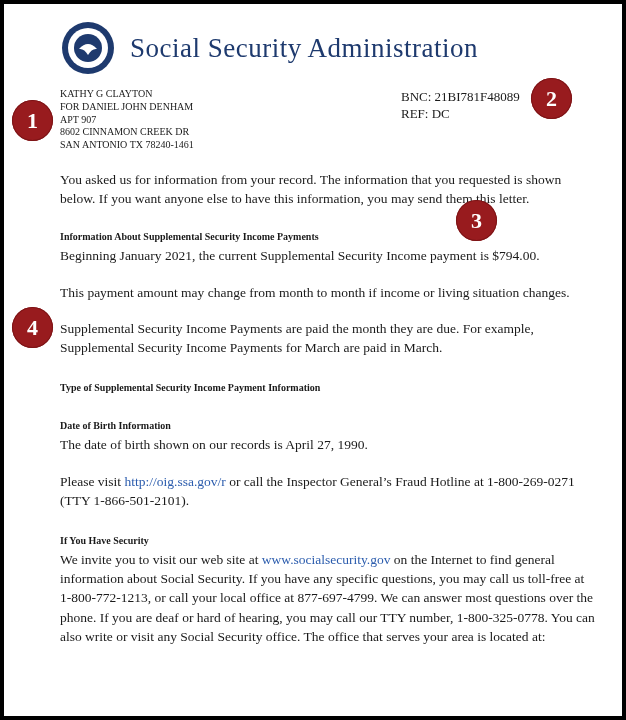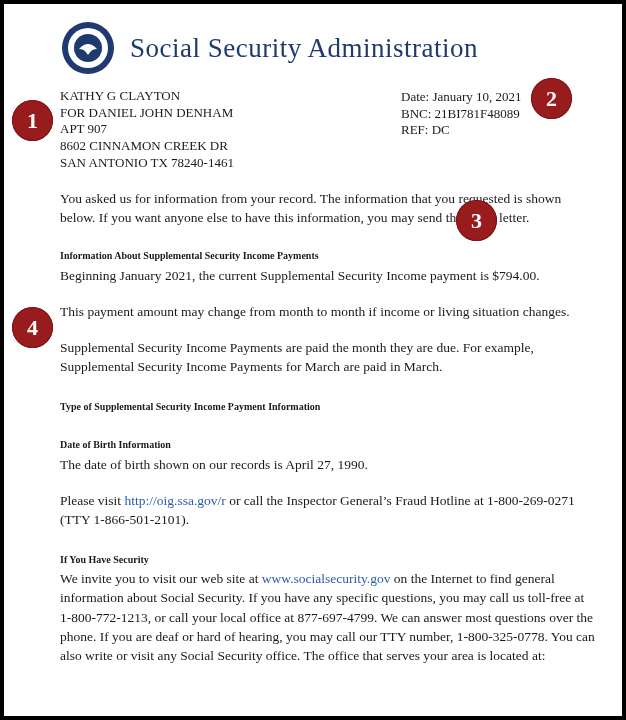--- a/index.html
+++ b/index.html
@@ -20,21 +20,21 @@
   .seal { width:52px; height:52px; flex:0 0 auto; }
   .agency-title {
     font-size:27px;
     color:#1e3a6e;
     letter-spacing:0.5px;
     font-weight:normal;
   }
 
   
   .addr-row { display:flex; justify-content:space-between; margin-bottom:18px; }
-  .addr-block { font-size:13px; line-height:1.28; }
+  .addr-block { font-size:10px; line-height:1.28; }
   .meta-block { font-size:13px; line-height:1.28; width:195px; padding-top:1px; }
 
   
   .body-text { font-size:13.5px; line-height:1.42; }
   .body-text p { margin:0 0 17px 0; }
   .sec-heading { font-weight:bold; margin:24px 0 2px 0; font-size:10px; }
   .sec-heading.first { margin-top:22px; }
 
   .doc-link { color:#2b5cad; cursor:pointer; text-decoration:none; }
 
@@ -90,21 +90,20 @@
 
     <div class="addr-row">
       <div class="addr-block">
         <div>KATHY G CLAYTON</div>
         <div>FOR DANIEL JOHN DENHAM</div>
         <div>APT 907</div>
         <div>8602 CINNAMON CREEK DR</div>
         <div>SAN ANTONIO TX 78240-1461</div>
       </div>
       <div class="meta-block">
-        <div>Date: January 10, 2021</div>
         <div>BNC: 21BI781F48089</div>
         <div>REF: DC</div>
       </div>
     </div>
 
     <div class="body-text">
 
       <p>You asked us for information from your record. The information that you requested is shown below. If you want anyone else to have this information, you may send them this letter.</p>
 
       <div class="sec-heading first">Information About Supplemental Security Income Payments</div>

